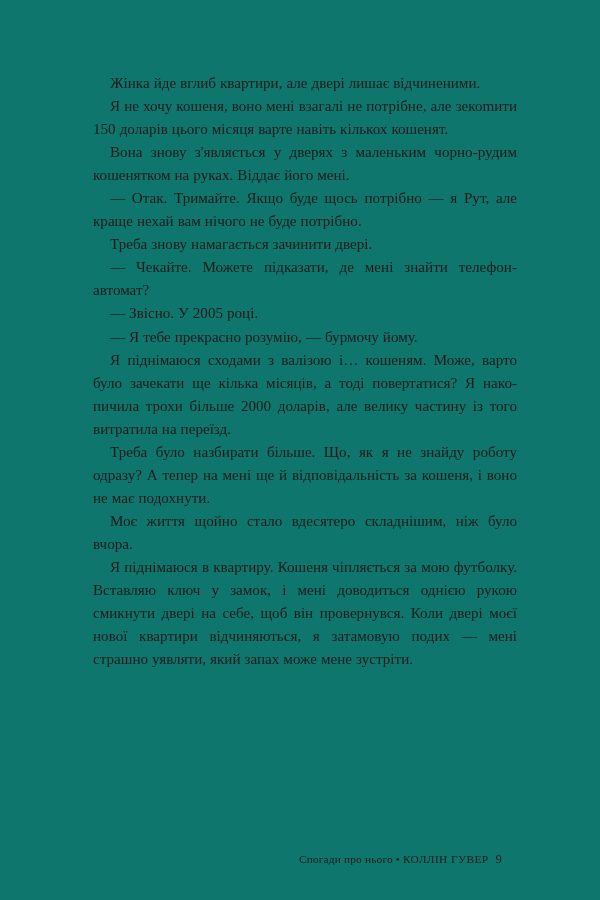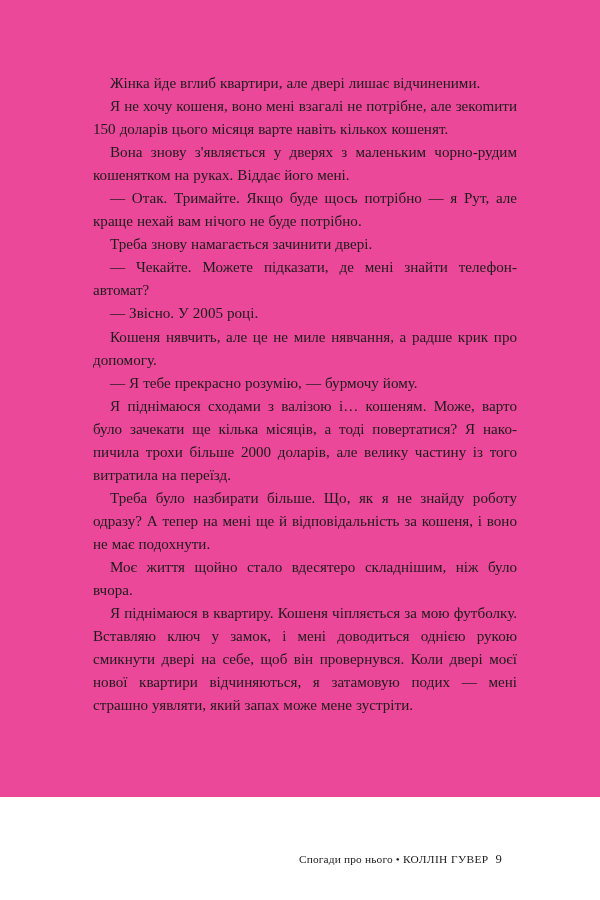--- a/index.html
+++ b/index.html
@@ -10,22 +10,22 @@
     width: 600px;
     height: 900px;
     background: #ffffff;
     font-family: "Liberation Serif", "DejaVu Serif", serif;
     color: #1b1b1b;
     overflow: hidden;
   }
   .page {
     position: relative;
     width: 600px;
-    height: 797px;
-    background: #ec4899;
+    height: 900px;
+    background: #0f766e;
     box-sizing: border-box;
   }
   .text-block {
     position: absolute;
     left: 93px;
     top: 72px;
     width: 424px;
   }
   p.para {
     margin: 0;
@@ -72,21 +72,20 @@
 <div class="page">
 
   <div class="text-block">
     <p class="para">Жінка йде вглиб квартири, але двері лишає відчиненими.</p>
     <p class="para">Я не хочу кошеня, воно мені взагалі не потрібне, але зеко­mити 150 доларів цього місяця варте навіть кількох коше­нят.</p>
     <p class="para">Вона знову з'являється у дверях з маленьким чорно-рудим кошенятком на руках. Віддає його мені.</p>
     <p class="para">— Отак. Тримайте. Якщо буде щось потрібно — я Рут, але краще нехай вам нічого не буде потрібно.</p>
     <p class="para">Треба знову намагається зачинити двері.</p>
     <p class="para">— Чекайте. Можете підказати, де мені знайти телефон-автомат?</p>
     <p class="para">— Звісно. У 2005 році.</p>
-    <p class="para">Кошеня нявчить, але це не миле нявчання, а радше крик про допомогу.</p>
     <p class="para">— Я тебе прекрасно розумію, — бурмочу йому.</p>
     <p class="para">Я піднімаюся сходами з валізою і… кошеням. Може, варто було зачекати ще кілька місяців, а тоді повертатися? Я нако­пичила трохи більше 2000 доларів, але велику частину із того витратила на переїзд.</p>
     <p class="para">Треба було назбирати більше. Що, як я не знайду роботу одразу? А тепер на мені ще й відповідальність за кошеня, і воно не має подохнути.</p>
     <p class="para">Моє життя щойно стало вдесятеро складнішим, ніж було вчора.</p>
     <p class="para">Я піднімаюся в квартиру. Кошеня чіпляється за мою фут­болку. Вставляю ключ у замок, і мені доводиться однією ру­кою смикнути двері на себе, щоб він провернувся. Коли двері моєї нової квартири відчиняються, я затамовую подих — мені страшно уявляти, який запах може мене зустріти.</p>
   </div>
 
   <div class="footer">
     <span class="bookname">Спогади про нього</span><span class="sep">•</span><span class="author">КОЛЛІН ГУВЕР</span><span class="pageno">9</span>
   </div>

